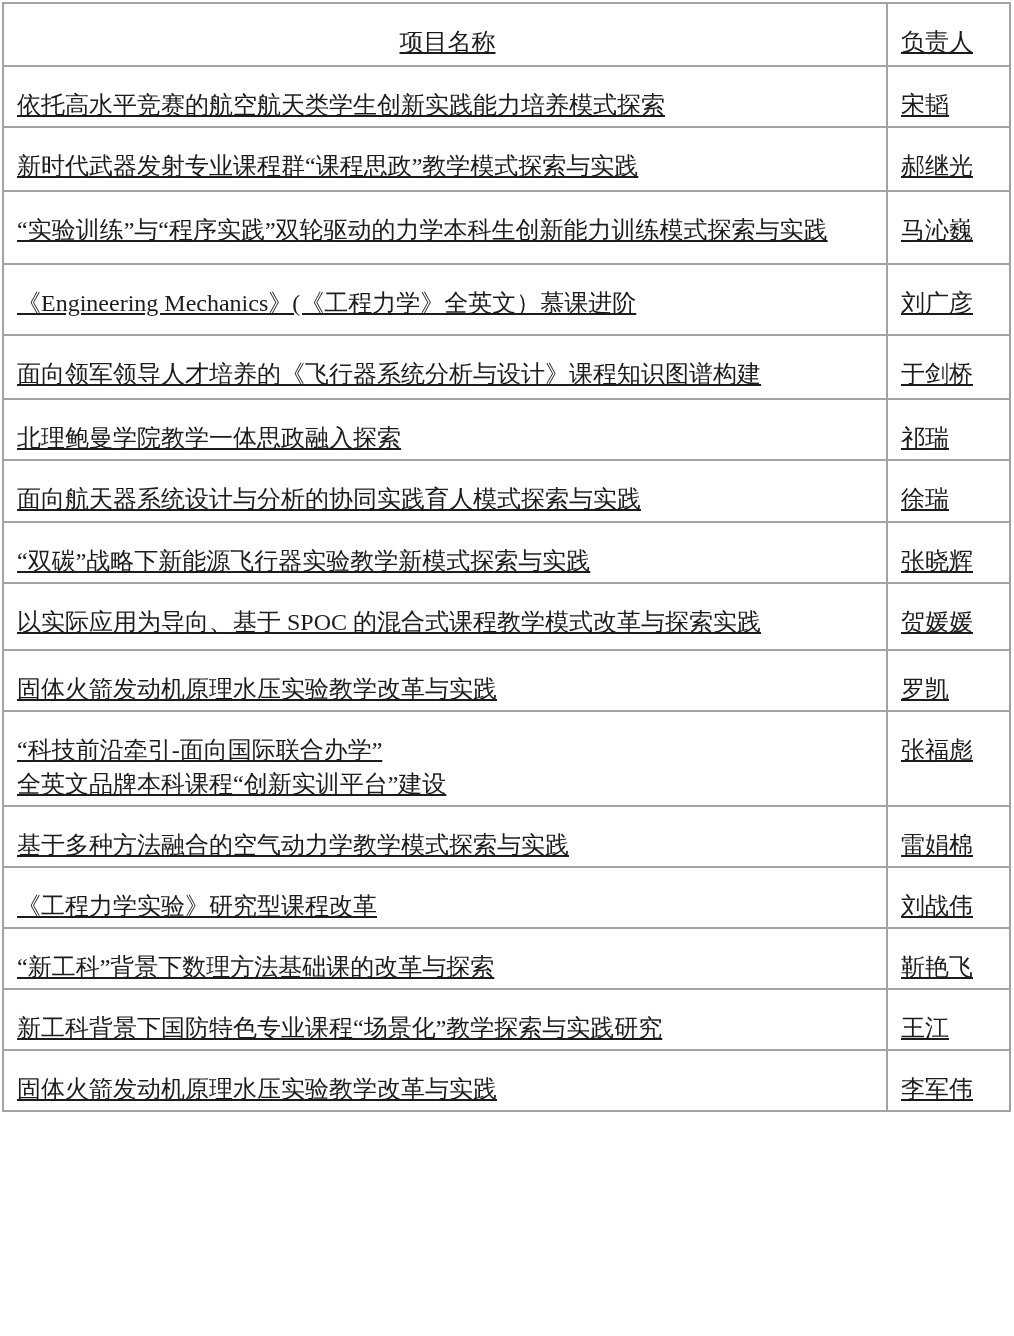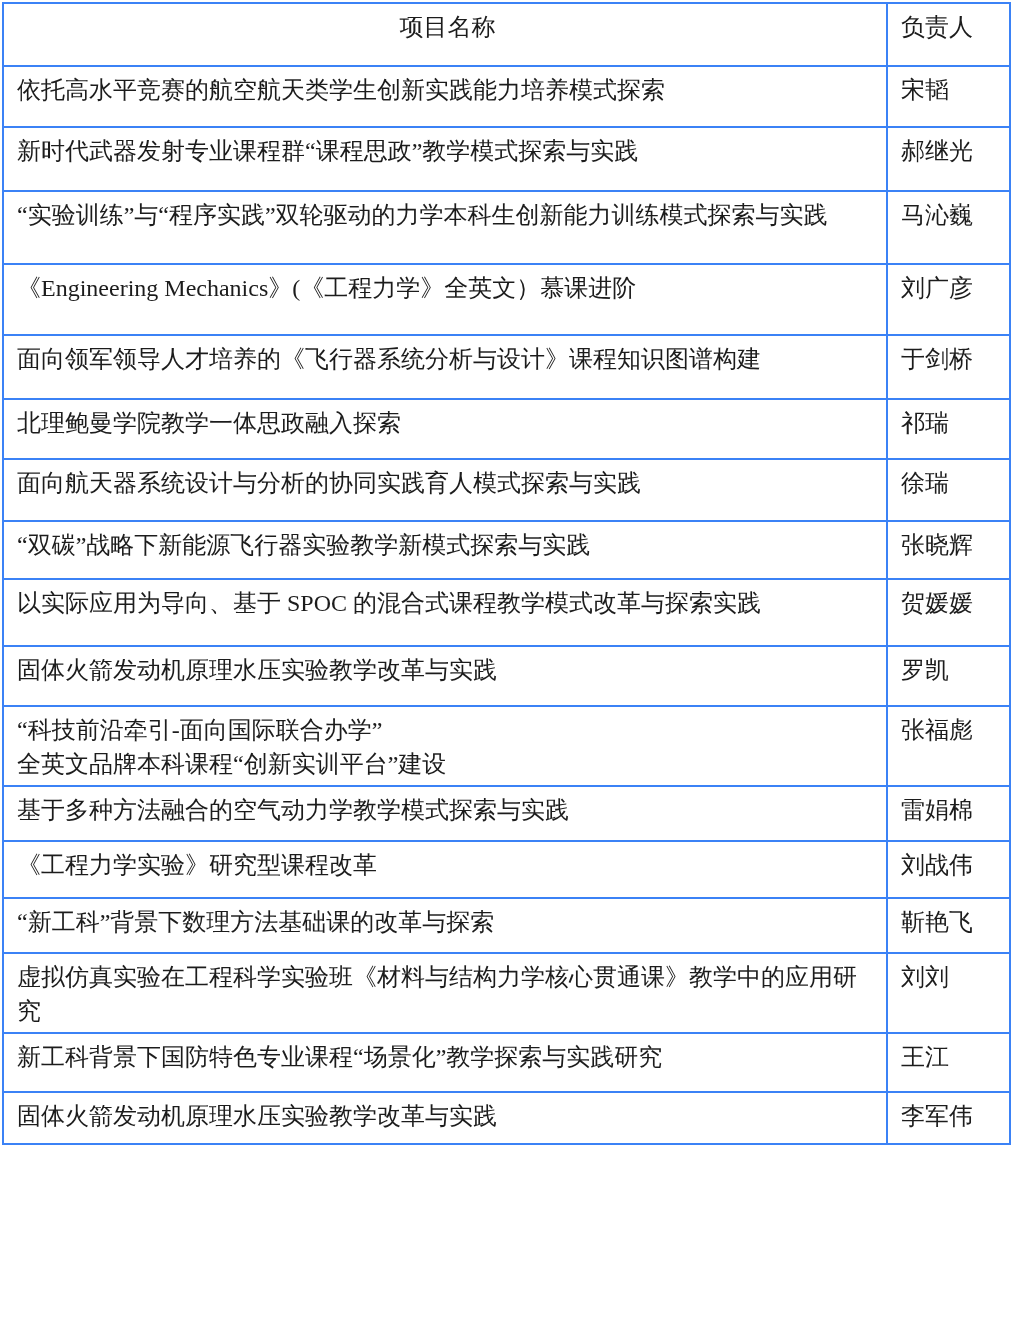--- a/index.html
+++ b/index.html
@@ -20,27 +20,28 @@
     left: 2px;
     width: 1007px;
     border-collapse: collapse;
     table-layout: fixed;
     background: #ffffff;
   }
   table.projects col.c-project { width: 884px; }
   table.projects col.c-leader  { width: 123px; }
   table.projects th,
   table.projects td {
-    border: 2px solid #3b82f6;
+    border: 2px solid #a3a3a3;
     vertical-align: top;
     font-size: 24px;
     line-height: 34px;
     font-weight: normal;
-    padding: 6px 8px 4px 13px;
+    padding: 21px 8px 4px 13px;
     overflow: hidden;
+    text-decoration: underline;
   }
   th.h-project {
     text-align: center;
     padding-left: 8px;
   }
   th.h-leader {
     text-align: left;
     padding-left: 4px;
     padding-right: 4px;
   }
@@ -119,24 +120,20 @@
       <td class="leader">雷娟棉</td>
     </tr>
     <tr style="height:57px">
       <td class="project">《工程力学实验》研究型课程改革</td>
       <td class="leader">刘战伟</td>
     </tr>
     <tr style="height:55px">
       <td class="project">“新工科”背景下数理方法基础课的改革与探索</td>
       <td class="leader">靳艳飞</td>
     </tr>
-    <tr style="height:78px">
-      <td class="project">虚拟仿真实验在工程科学实验班《材料与结构力学核心贯通课》教学中的应用研究</td>
-      <td class="leader">刘刘</td>
-    </tr>
     <tr style="height:59px">
       <td class="project">新工科背景下国防特色专业课程“场景化”教学探索与实践研究</td>
       <td class="leader">王江</td>
     </tr>
     <tr style="height:52px">
       <td class="project">固体火箭发动机原理水压实验教学改革与实践</td>
       <td class="leader">李军伟</td>
     </tr>
   </tbody>
 </table>

